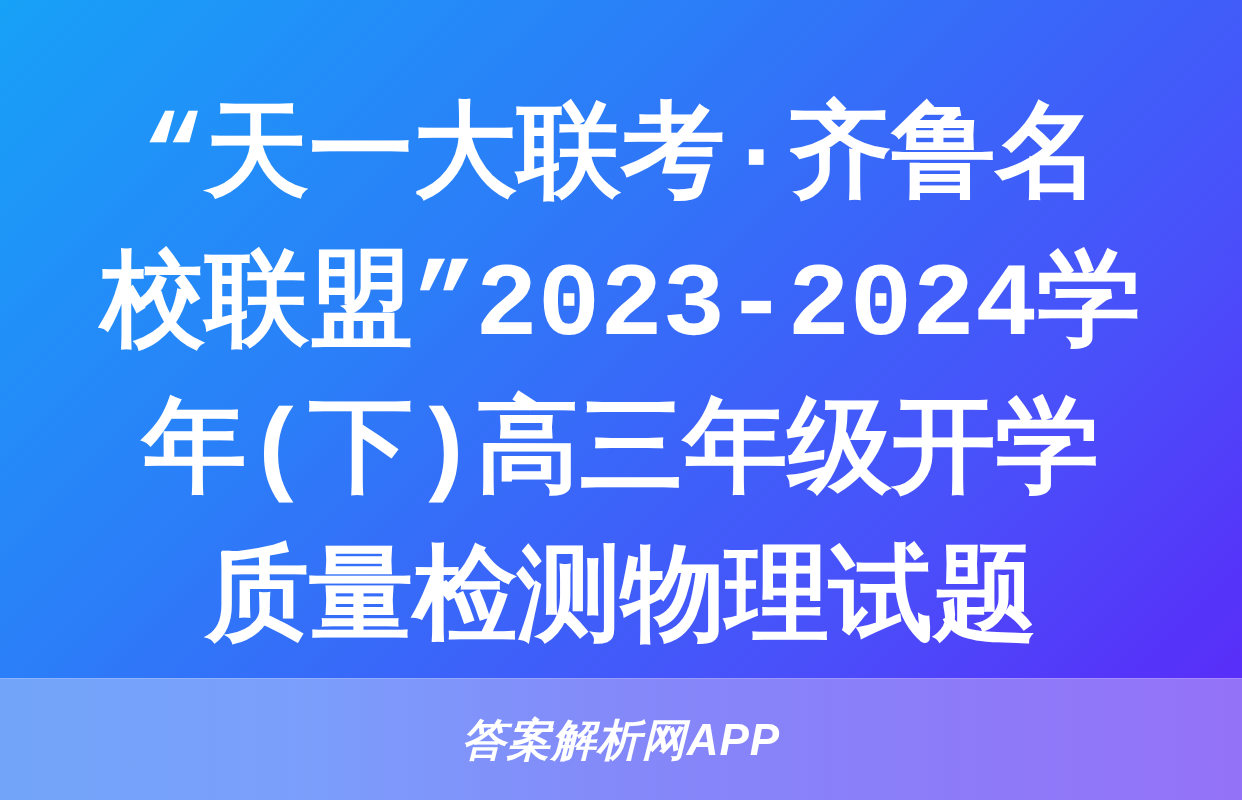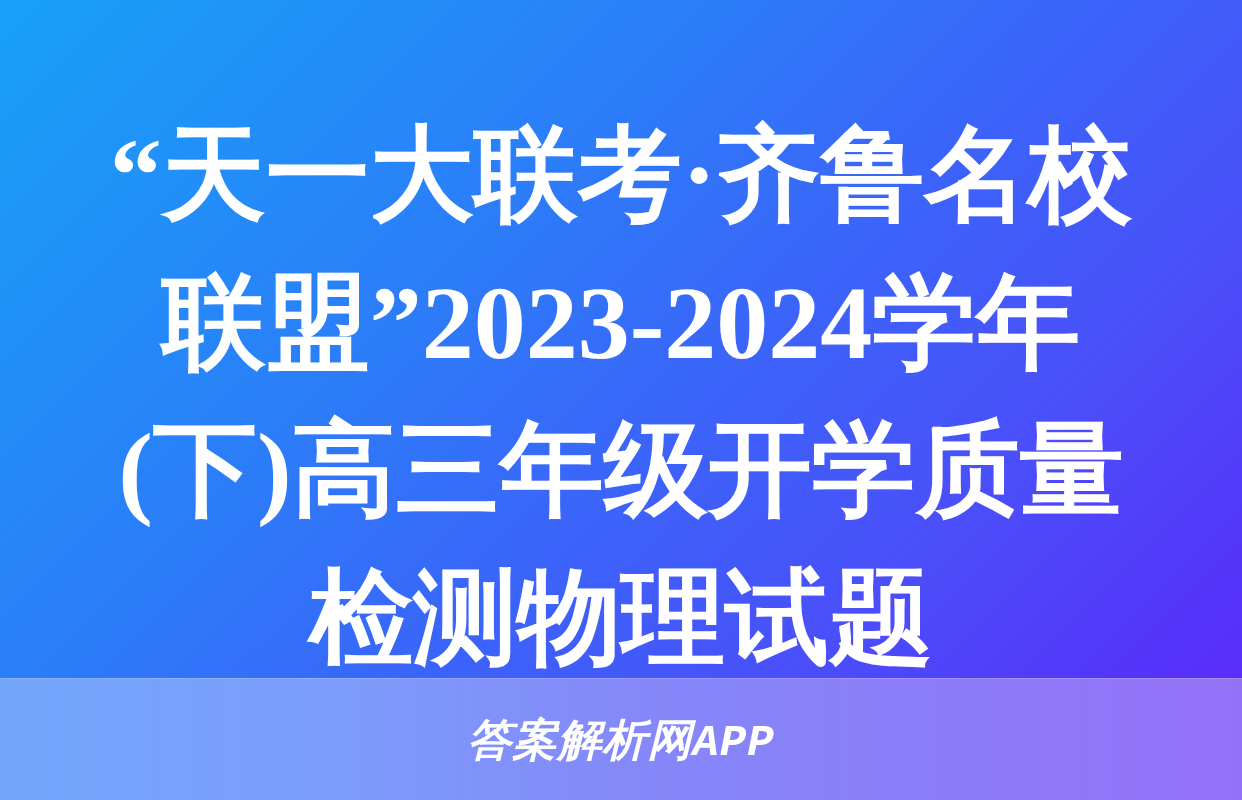--- a/index.html
+++ b/index.html
@@ -35,24 +35,24 @@
     left: 90px;
     right: 90px;
     top: 86px;
     height: 580px;
     display: flex;
     align-items: flex-start;
     justify-content: center;
   }
 
   .exam-title {
-    margin: 16px;
+    margin: 0;
     width: 1055px;
     color: #ffffff;
-    font-family: Liberation Serif, serif;
+    font-family: Liberation Mono, monospace;
     font-size: 104px;
     font-weight: 700;
     line-height: 1.42;
     letter-spacing: 0px;
     text-align: center;
     word-break: break-all;
     text-rendering: geometricPrecision;
   }
 
   
@@ -82,21 +82,21 @@
     left: 0;
     right: 0;
     top: 0;
     height: 1px;
     background: rgba(255, 255, 255, 0.18);
   }
 
   .watermark {
     position: relative;
     color: #ffffff;
-    font-family: Liberation Mono, monospace;
+    font-family: Liberation Sans, sans-serif;
     font-size: 44px;
     font-weight: 700;
     font-style: italic;
     letter-spacing: 1px;
     white-space: nowrap;
     transform: translateY(1px);
   }
 </style>
 </head>
 <body>

